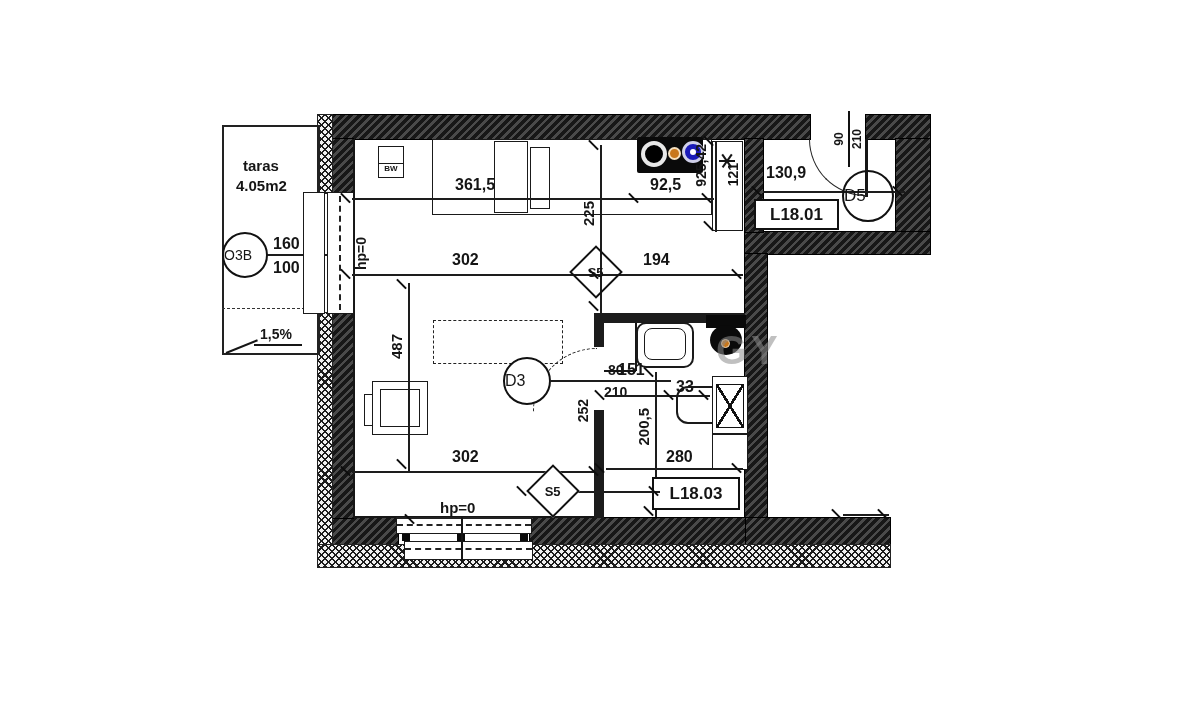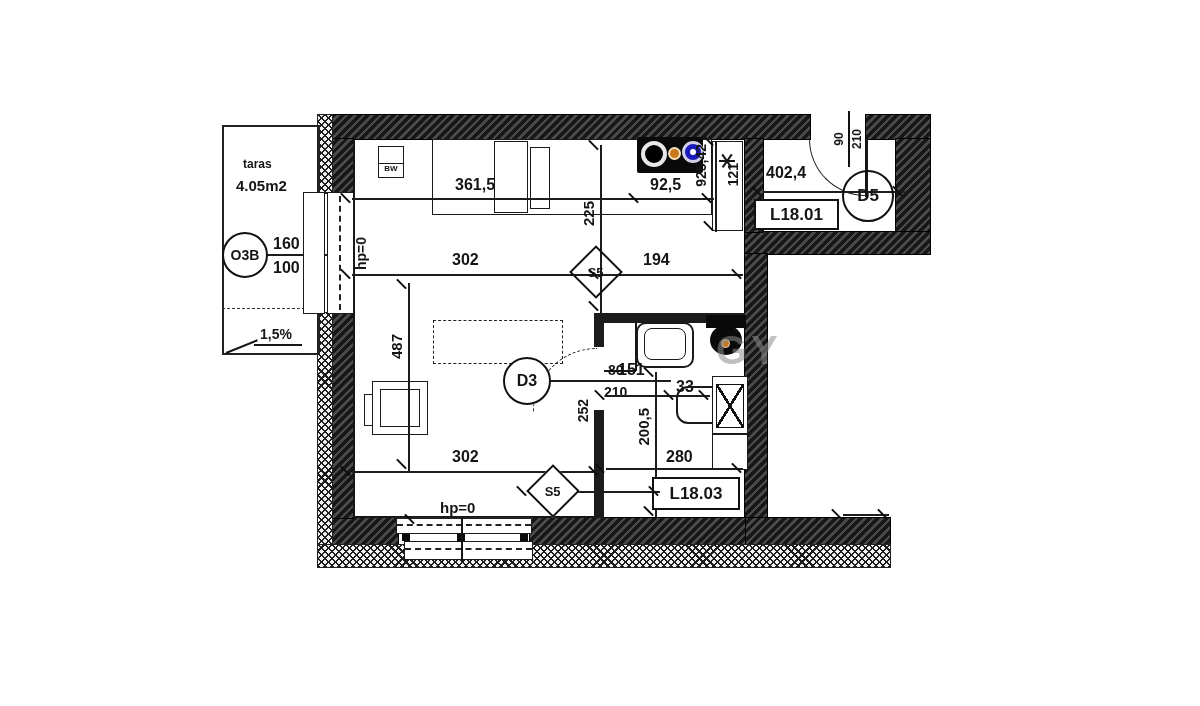--- a/index.html
+++ b/index.html
@@ -21,21 +21,21 @@
   
   .dln{background:#1d1d1d;}
   .tk{width:13px;height:2px;background:#0e0e0e;transform:rotate(45deg);}
   .bx{border:1.5px solid #1a1a1a;background:#fff;box-sizing:border-box;}
   .nofill{background:transparent;}
   .t{font-weight:bold;font-size:16px;line-height:1;white-space:nowrap;}
   .ts{font-weight:bold;font-size:14px;line-height:1;white-space:nowrap;}
   .vt{writing-mode:vertical-rl;transform:rotate(180deg);font-weight:bold;font-size:15px;
       line-height:1;white-space:nowrap;}
   .circ{border:2.5px solid #111;border-radius:50%;box-sizing:border-box;background:transparent;
-        display:flex;align-items:center;justify-content:center;font-weight:bold;}
+        display:flex;align-items:center;font-weight:normal;}
   .dia{border:2px solid #111;transform:rotate(45deg);box-sizing:border-box;background:transparent;
        display:flex;align-items:center;justify-content:center;}
   .dia span{transform:rotate(-45deg);font-weight:bold;font-size:13px;}
   .rlabel{border:2.5px solid #111;background:#fff;box-sizing:border-box;display:flex;
           align-items:center;justify-content:center;font-weight:bold;font-size:17px;}
   .dshbox{border:1.5px dashed #222;box-sizing:border-box;background:transparent;}
   .arcD3{border:none;border-top:1.6px dashed #222;border-left:1.6px dashed #222;
          border-radius:100% 0 0 0;box-sizing:border-box;}
   .arcD5{border:none;border-bottom:1.6px solid #222;border-left:1.6px solid #222;
          border-radius:0 0 0 100%;box-sizing:border-box;}
@@ -70,21 +70,21 @@
   <div class="a ck" style="left:318px;top:545px;width:572px;height:22px;"></div>
 
   <div class="a wb" style="left:594px;top:313px;width:151px;height:10px;"></div>
   <div class="a wb" style="left:594px;top:313px;width:10px;height:34px;"></div>
   <div class="a wb" style="left:594px;top:410px;width:10px;height:108px;"></div>
 
   <div class="a ln" style="left:353px;top:139px;width:1.5px;height:379px;"></div>
   <div class="a ln" style="left:353px;top:516px;width:241px;height:1.5px;"></div>
 
   <div class="a" style="left:222px;top:125px;width:98px;height:230px;border:2px solid #222;box-sizing:border-box;"></div>
-  <div class="a t" style="left:243px;top:158px;font-size:12px;">taras</div>
+  <div class="a t" style="left:243px;top:158px;font-size:15px;">taras</div>
   <div class="a t" style="left:236px;top:178px;font-size:15px;">4.05m2</div>
   <div class="a" style="left:222px;top:308px;width:98px;border-top:1.5px dashed #333;"></div>
   <div class="a ln" style="left:226px;top:352px;width:34px;height:2px;transform:rotate(-22deg);transform-origin:left center;"></div>
   <div class="a ln" style="left:254px;top:344px;width:48px;height:1.5px;"></div>
   <div class="a ts" style="left:260px;top:327px;">1,5%</div>
 
   <div class="a dln" style="left:267px;top:254px;width:86px;height:2px;"></div>
   <div class="a circ" style="left:222px;top:232px;width:46px;height:46px;font-size:14px;">
     <span>O3B</span>
   </div>
@@ -120,21 +120,21 @@
   </div>
 
   <div class="a ln" style="left:865px;top:139px;width:2.5px;height:58px;"></div>
   <div class="a arcD5" style="left:809px;top:139px;width:57px;height:57px;"></div>
   <div class="a frac90" style="left:834px;top:110px;width:56px;height:58px;">
     <span>90</span>
     <span class="bar"></span>
     <span>210</span>
   </div>
   <div class="a dln" style="left:763px;top:191px;width:142px;height:2px;"></div>
-  <div class="a t" style="left:766px;top:165px;">402,4</div>
+  <div class="a t" style="left:766px;top:165px;">130,9</div>
   <div class="a circ" style="left:842px;top:170px;width:52px;height:52px;font-size:17px;">
     <span>D5</span>
   </div>
   <div class="a rlabel" style="left:754px;top:199px;width:85px;height:31px;">
     <span>L18.01</span>
   </div>
 
   <div class="a dln" style="left:352px;top:198px;width:362px;height:2px;"></div>
   <div class="a t" style="left:455px;top:177px;">361,5</div>
   <div class="a t" style="left:650px;top:177px;">92,5</div>

